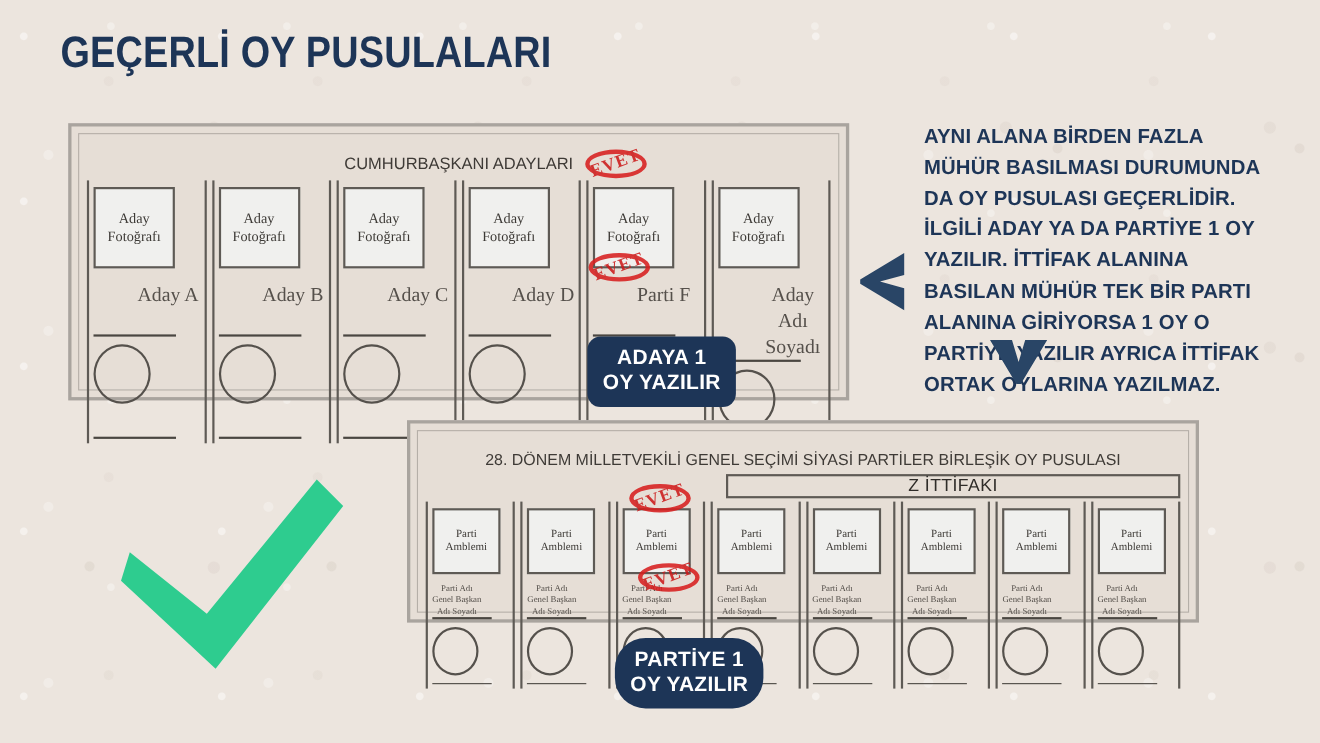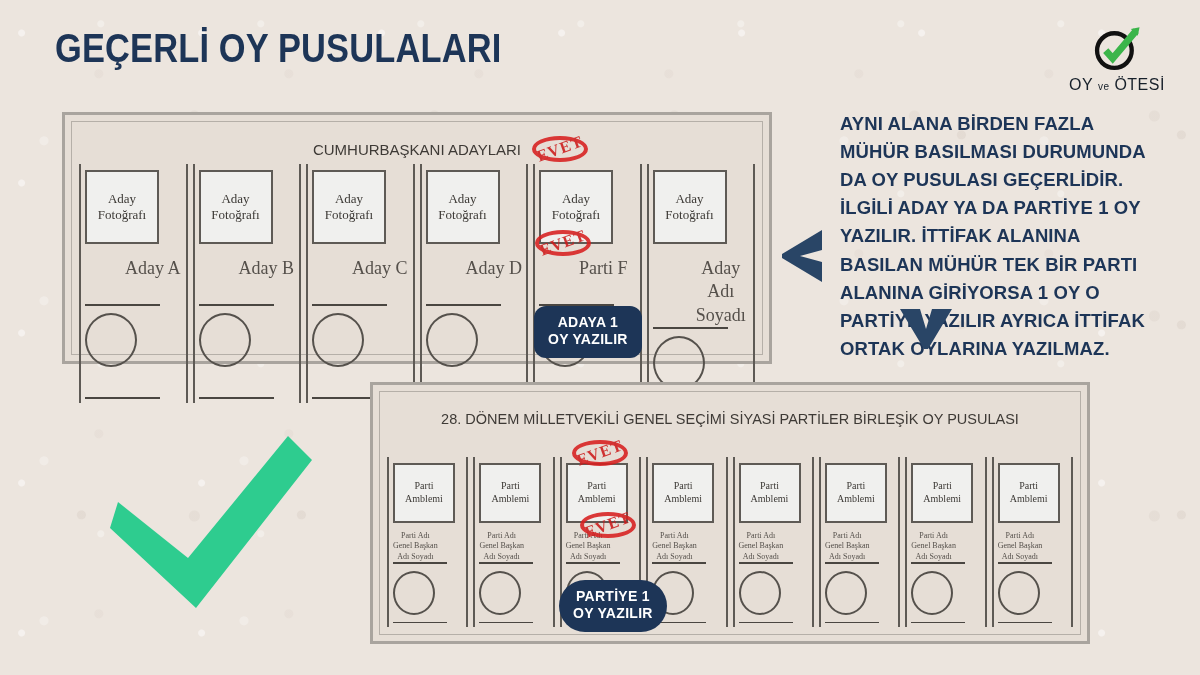--- a/index.html
+++ b/index.html
@@ -75,21 +75,21 @@
     display: flex;
     flex-direction: column;
   }
   .ballot-title {
     text-align: center;
     color: #3e3a36;
     white-space: nowrap;
   }
   #ballot-president { left: 62px; top: 112px; width: 710px; height: 252px; }
   #ballot-president .ballot-title { font-size: 15px; margin: 3px 0 6px; }
-  #ballot-parliament { left: 370px; top: 382px; width: 720px; height: 262px; }
+  #ballot-parliament { left: 370px; top: 382px; width: 720px; height: 184px; }
   #ballot-parliament .ballot-title { font-size: 14.5px; margin: 3px 0 4px; }
 
   
   .columns { display: flex; flex: 1; gap: 5px; }
   .col {
     flex: 1;
     border-left: 2px solid #5e5a55;
     border-right: 2px solid #5e5a55;
     display: flex;
     flex-direction: column;
@@ -170,21 +170,21 @@
   
   .badge {
     position: absolute;
     background: #1d3557;
     color: #ffffff;
     border-radius: 12px;
     padding: 8px 14px 10px;
     text-align: center;
     font-family: "Liberation Sans Narrow", "Liberation Sans", sans-serif;
     font-weight: 700;
-    font-size: 14px;
+    font-size: 19px;
     line-height: 1.22;
     letter-spacing: .3px;
     z-index: 7;
     white-space: nowrap;
   }
   #badge-president { left: 534px; top: 306px; }
   #badge-parliament { left: 559px; top: 580px; border-radius: 28px; }
 
   
   #note {
@@ -208,34 +208,20 @@
 </style>
 </head>
 <body>
 
 <div class="paper-texture"></div>
 
 <div class="stage">
 
   <div id="page-title">GEÇERLİ OY PUSULALARI</div>
 
-  <div id="logo">
-    <div class="logo-mark">
-      <svg viewBox="0 0 60 60" width="52" height="52">
-        <circle cx="27" cy="33" r="20" fill="none" stroke="#111111" stroke-width="5"></circle>
-        <path d="M17 33 L25 42 L52 10" fill="none" stroke="#3bb54a" stroke-width="8" stroke-linecap="butt" stroke-linejoin="miter"></path>
-        <path d="M46 8 L56 6 L54 16 Z" fill="#3bb54a"></path>
-      </svg>
-    </div>
-    <div class="logo-text">
-      <span>OY</span>
-      <span class="small">ve</span>
-      <span>ÖTESİ</span>
-    </div>
-  </div>
 
   <div id="note">AYNI ALANA BİRDEN FAZLA MÜHÜR BASILMASI DURUMUNDA DA OY PUSULASI GEÇERLİDİR. İLGİLİ ADAY YA DA PARTİYE 1 OY YAZILIR. İTTİFAK ALANINA BASILAN MÜHÜR TEK BİR PARTI ALANINA GİRİYORSA 1 OY O PARTİYE YAZILIR AYRICA İTTİFAK ORTAK OYLARINA YAZILMAZ.</div>
 
   <div class="chev" id="arrow-left">
     <svg width="48" height="56" viewBox="0 0 48 56">
       <path d="M44 2 L44 22 L22 28 L44 34 L44 54 L4 30 L4 26 Z" fill="#294566"></path>
     </svg>
   </div>
 
   <div class="chev" id="arrow-down">
@@ -341,20 +327,23 @@
   <div class="badge" id="badge-president">
     <div>ADAYA 1</div>
     <div>OY YAZILIR</div>
   </div>
 
   <div class="ballot" id="ballot-parliament">
     <div class="ballot-inner">
       <div class="ballot-title">28. DÖNEM MİLLETVEKİLİ GENEL SEÇİMİ SİYASİ PARTİLER BİRLEŞİK OY PUSULASI</div>
       <div class="alliance-row" id="alliance-row">
           <div class="alliance-gap" style="flex: 2 1 0%;"></div>
+          <div class="alliance-box" style="flex: 3 1 0%;">
+            <span>Z İTTİFAKI</span>
+          </div>
         </div>
       <div class="columns" id="parliament-columns">
           <div class="col">
             <div class="emblem">
               <div>Parti</div>
               <div>Amblemi</div>
             </div>
             <div class="cand-name">
               <div>Parti Adı</div>
               <div>Genel Başkan</div>

